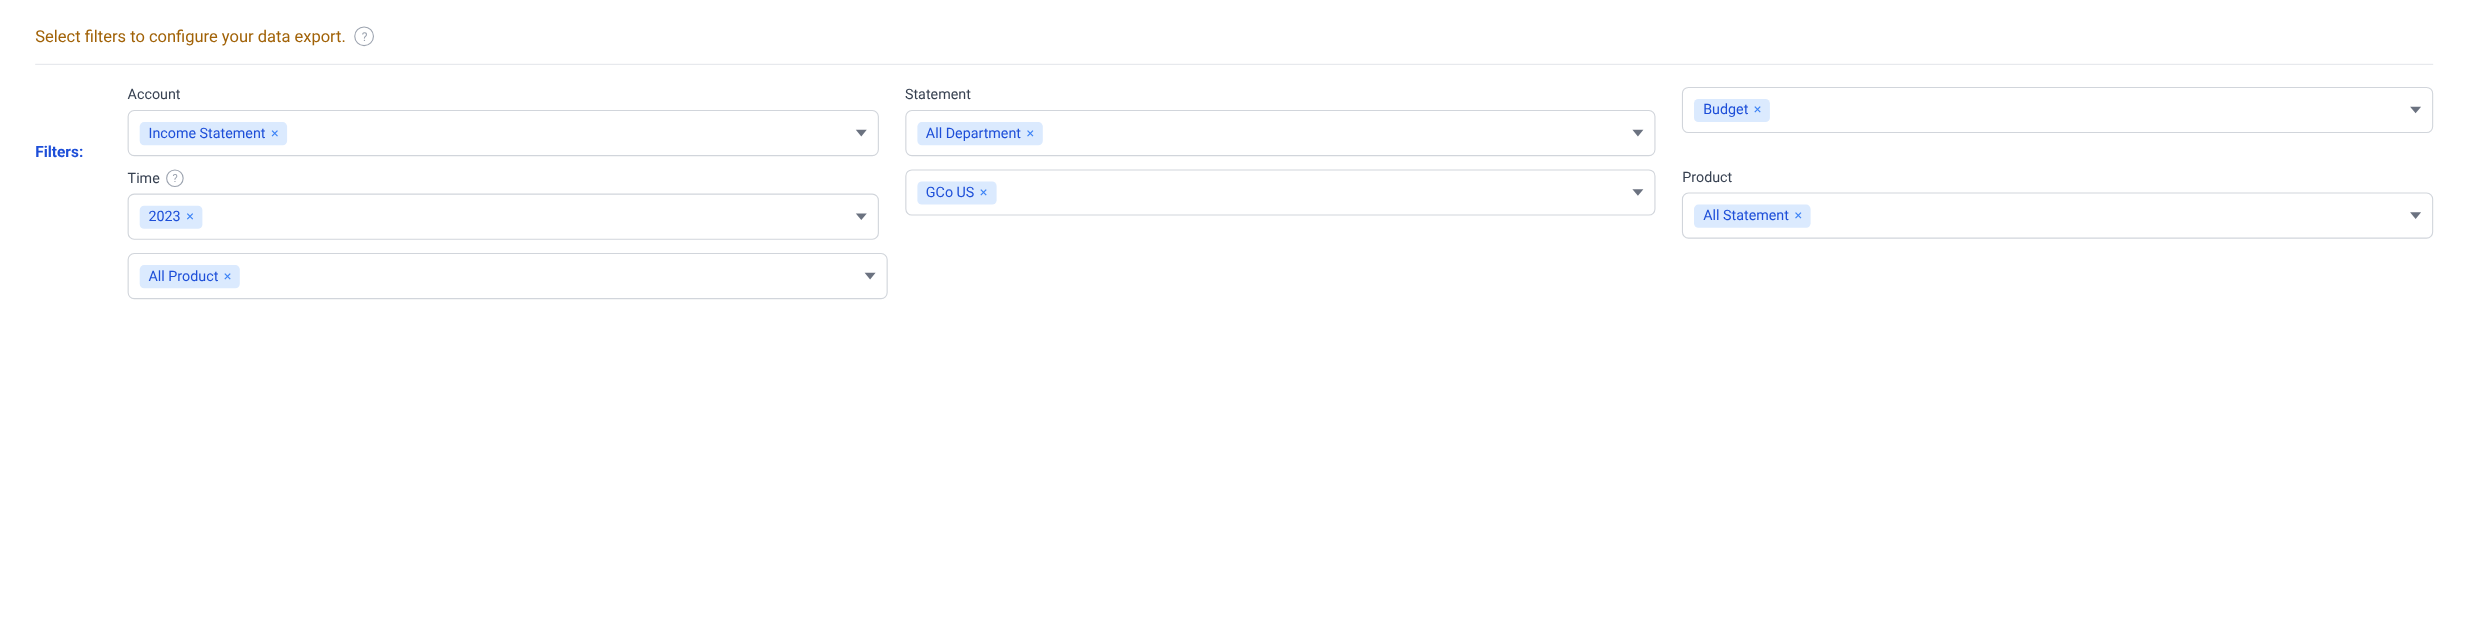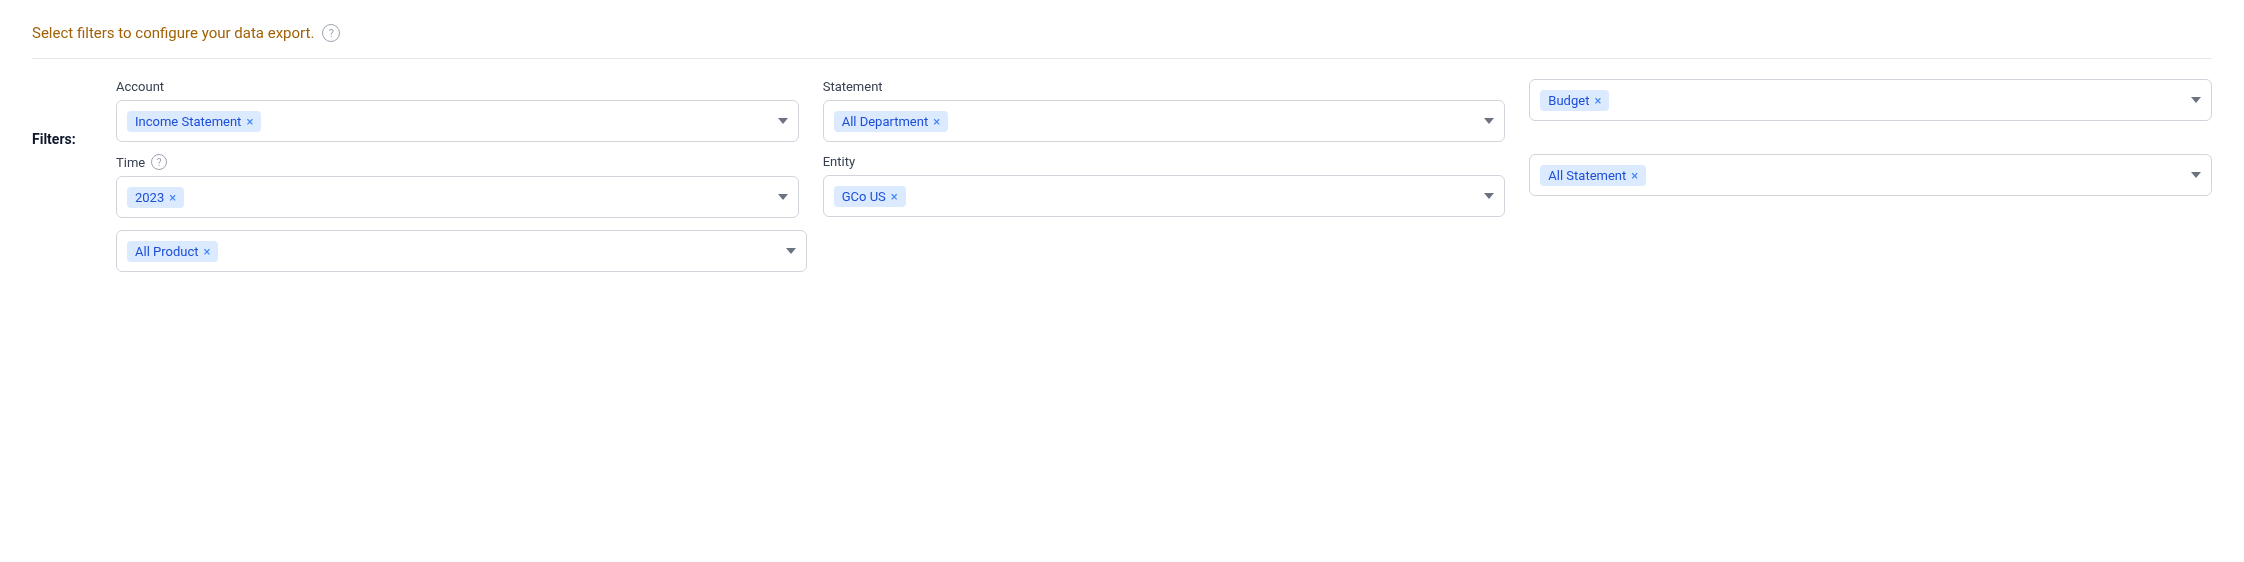--- a/index.html
+++ b/index.html
@@ -53,21 +53,21 @@
 
     .filters-section {
       display: flex;
       align-items: flex-start;
       gap: 0;
     }
 
     .filters-label {
       font-weight: 700;
       font-size: 14px;
-      color: #0f172a;
+      color: #1d4ed8;
       padding-top: 52px;
       white-space: nowrap;
       margin-right: 24px;
       min-width: 60px;
     }
 
     .filters-grid {
       flex: 1;
       display: flex;
       flex-direction: column;
@@ -212,32 +212,32 @@
             <span class="tag">
               <span>2023</span>
               <span class="tag-close">×</span>
             </span>
             <span class="select-spacer"></span>
             <span class="dropdown-arrow"></span>
           </div>
         </div>
 
         <div class="filter-group">
-          <span class="filter-label">Entity</span>
           <div class="filter-select">
             <span class="tag">
               <span>GCo US</span>
               <span class="tag-close">×</span>
             </span>
             <span class="select-spacer"></span>
             <span class="dropdown-arrow"></span>
           </div>
         </div>
 
         <div class="filter-group">
+          <span class="filter-label">Product</span>
           <div class="filter-select">
             <span class="tag">
               <span>All Statement</span>
               <span class="tag-close">×</span>
             </span>
             <span class="select-spacer"></span>
             <span class="dropdown-arrow"></span>
           </div>
         </div>
 

